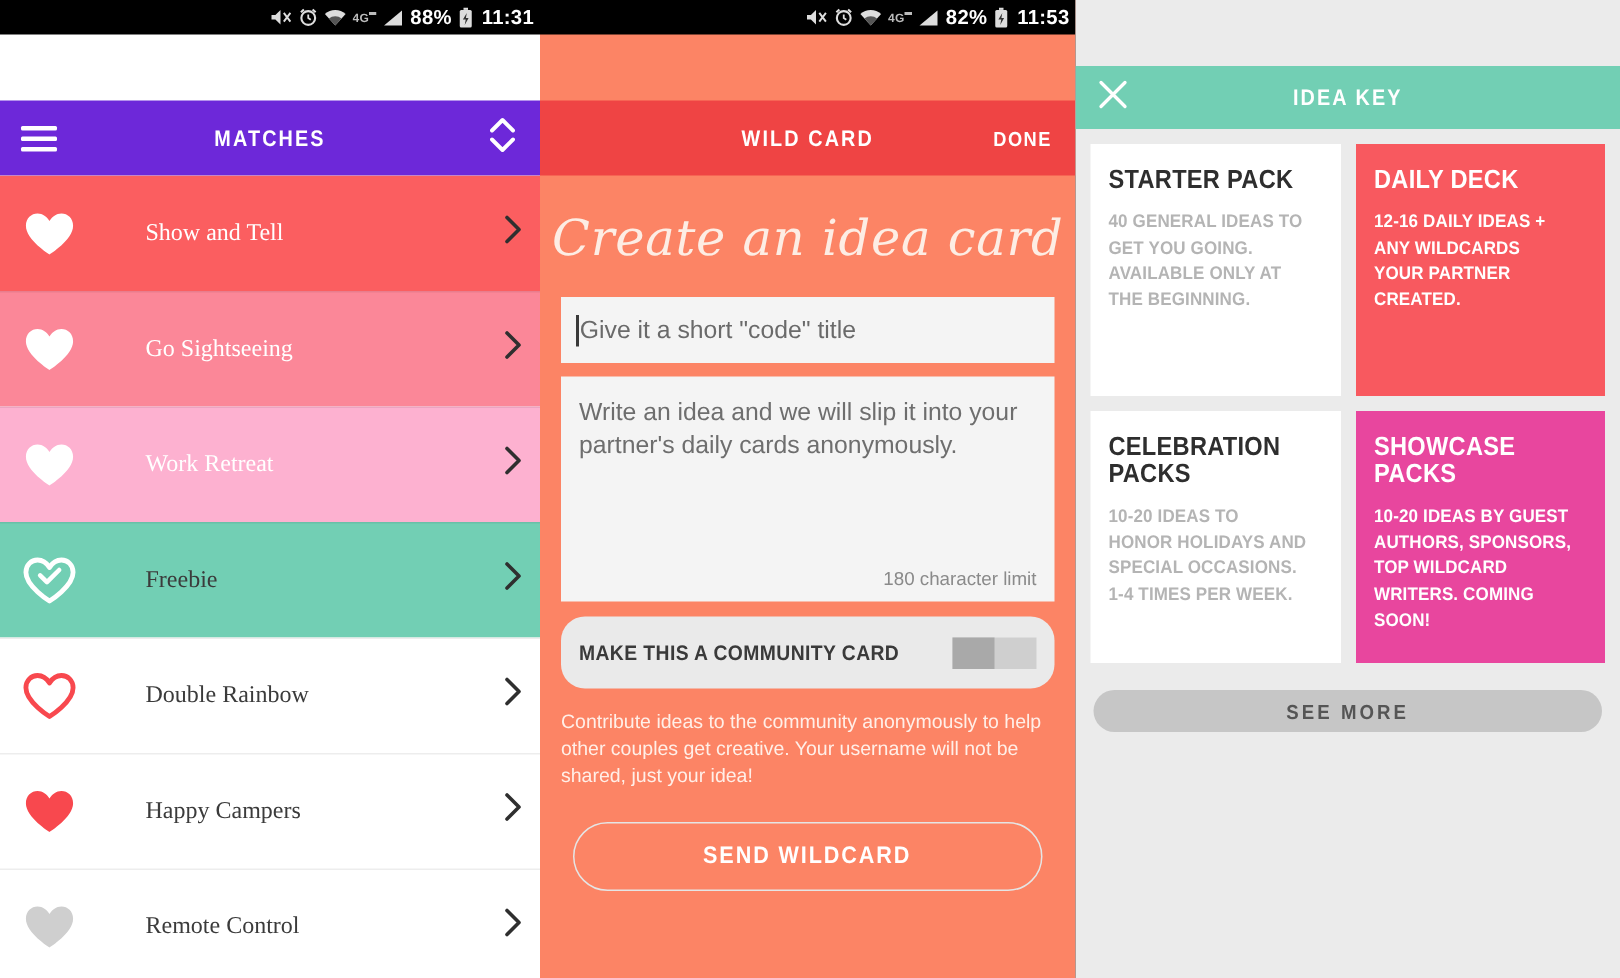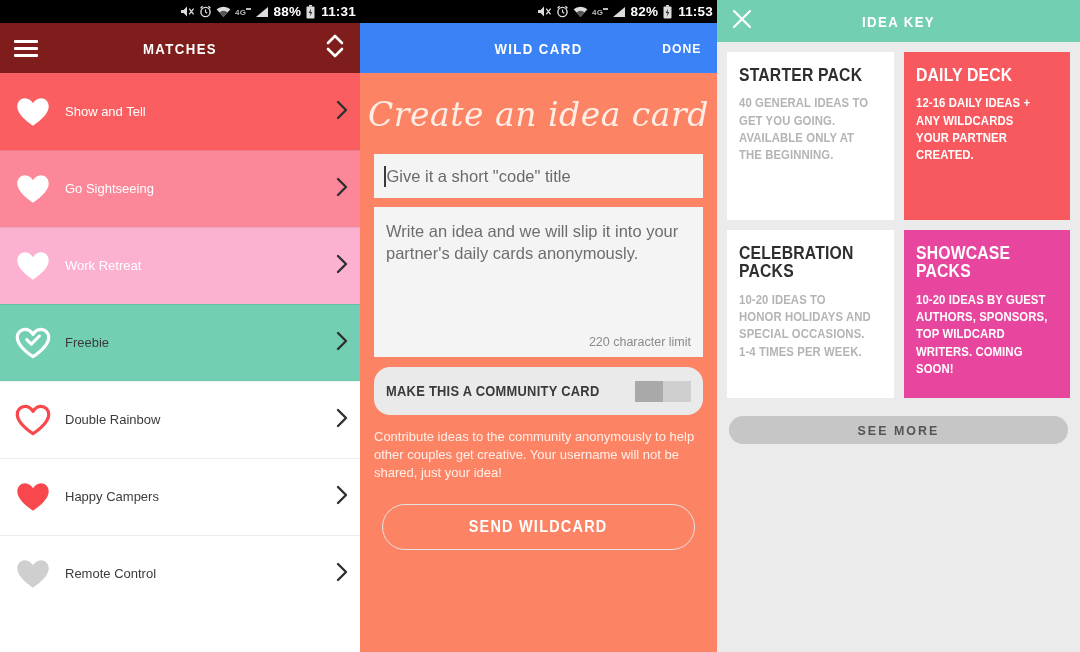--- a/index.html
+++ b/index.html
@@ -21,53 +21,54 @@
   .sb-icons { display:flex; align-items:center; gap:4px; }
   .sb-ico { display:inline-block; line-height:1; }
   .sb-ico svg { display:block; }
   .sb-text { font-size:13.5px; font-weight:bold; font-family:"Liberation Sans",sans-serif; }
   .sb-time { font-size:13.5px; font-weight:bold; margin-left:1px; }
 
   
   .appbar {
     height:50px; display:flex; align-items:center; position:relative;
     padding:0 14px;
+    margin-top:44px;
   }
   .appbar-title {
     position:absolute; left:0; right:0; text-align:center;
     font-family:"Liberation Sans Narrow","Liberation Sans",sans-serif;
     font-weight:bold; color:#fff; font-size:15px;
     letter-spacing:1.6px; text-transform:uppercase;
     transform:scaleX(.88); 
   }
 
   
-  .bar-teal { background:#7f1d1d;gap:32px; }
+  .bar-teal { background:#6d28d9;gap:32px; }
   .hamburger { width:24px; height:17px; display:flex; flex-direction:column;
                justify-content:space-between; z-index:2; cursor:pointer; }
   .hamburger i { display:block; height:3px; background:#fff; border-radius:1px; }
   .updown { margin-left:auto; z-index:2; cursor:pointer; }
   .list { height:579px; overflow:hidden; }
   .row {
     height:77px; display:flex; align-items:center; padding:0 0 0 13px;
     position:relative;
   }
   .row + .row::before {
     content:""; position:absolute; top:0; left:0; right:0; height:1px;
     background:rgba(0,0,0,.07);
   }
   .row .hrt { width:40px; height:36px; flex:0 0 40px; margin-right:12px; }
   .row .label {
-    font-size:13px; color:#3b3b3b; font-family:Liberation Sans, sans-serif;
+    font-size:16px; color:#3b3b3b; font-family:Liberation Serif, serif;margin-left:32px;
   }
   .row .label.on-color { color:#ffffff; }
   .row .chev { margin-left:auto; margin-right:12px; }
 
   
-  .bar-orange { background:#3b82f6;padding-left:36px; }
+  .bar-orange { background:#ef4444;padding-left:36px; }
   .done {
     margin-left:auto; z-index:2; color:#fff; font-weight:bold; font-size:13.5px;
     font-family:"Liberation Sans Narrow","Liberation Sans",sans-serif;
     letter-spacing:1.1px; transform:scaleX(.9); cursor:pointer;
   }
   .hero-script {
     text-align:center; color:#FDEDE4; padding:22px 0 20px;
     font-family:"DejaVu Serif", serif; font-style:italic; font-size:33px;
     font-weight:normal; letter-spacing:.5px;
   }
@@ -333,21 +334,21 @@
     <div class="hero-script">Create an idea card</div>
 
     <div class="field-wrap">
       <div class="title-input">
         <span class="caret"></span>
         <span>Give it a short "code" title</span>
       </div>
 
       <div class="body-input">
         <div class="body-placeholder">Write an idea and we will slip it into your partner's daily cards anonymously.</div>
-        <div class="charlimit">220 character limit</div>
+        <div class="charlimit">180 character limit</div>
       </div>
     </div>
 
     <div class="community">
       <span class="community-label">MAKE THIS A COMMUNITY CARD</span>
       <span class="toggle">
           <i></i>
         </span>
     </div>
 

